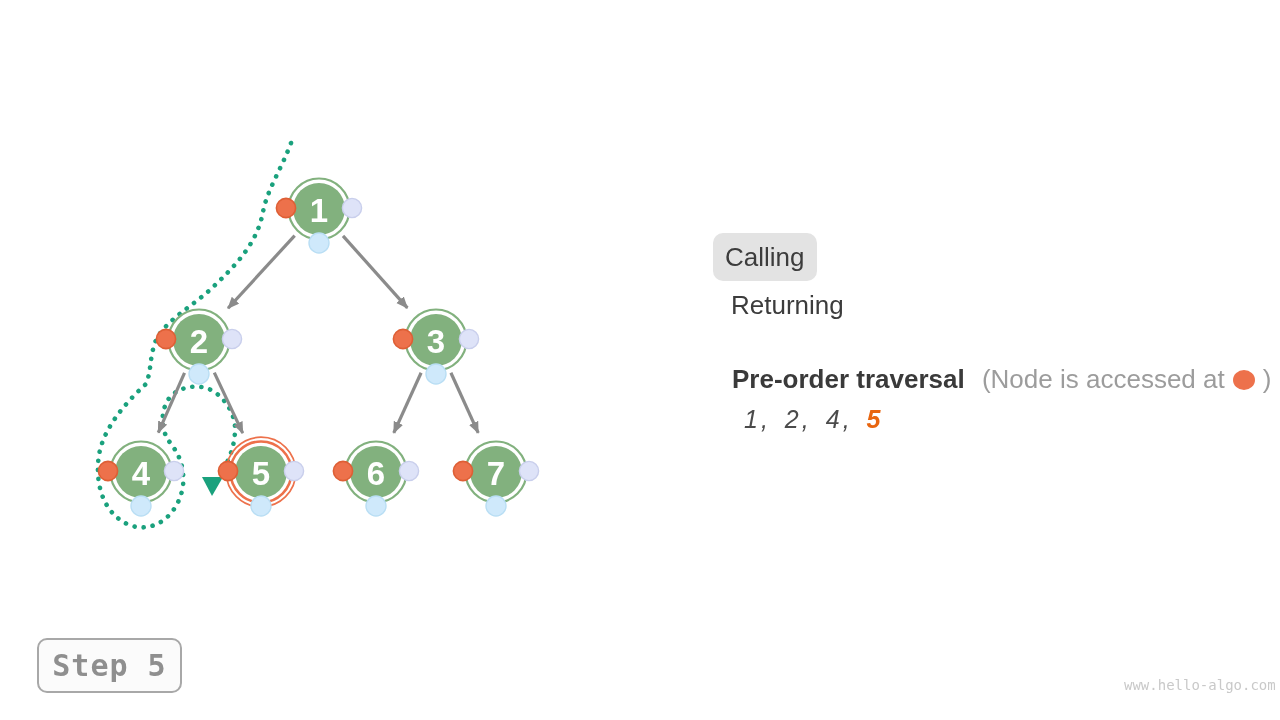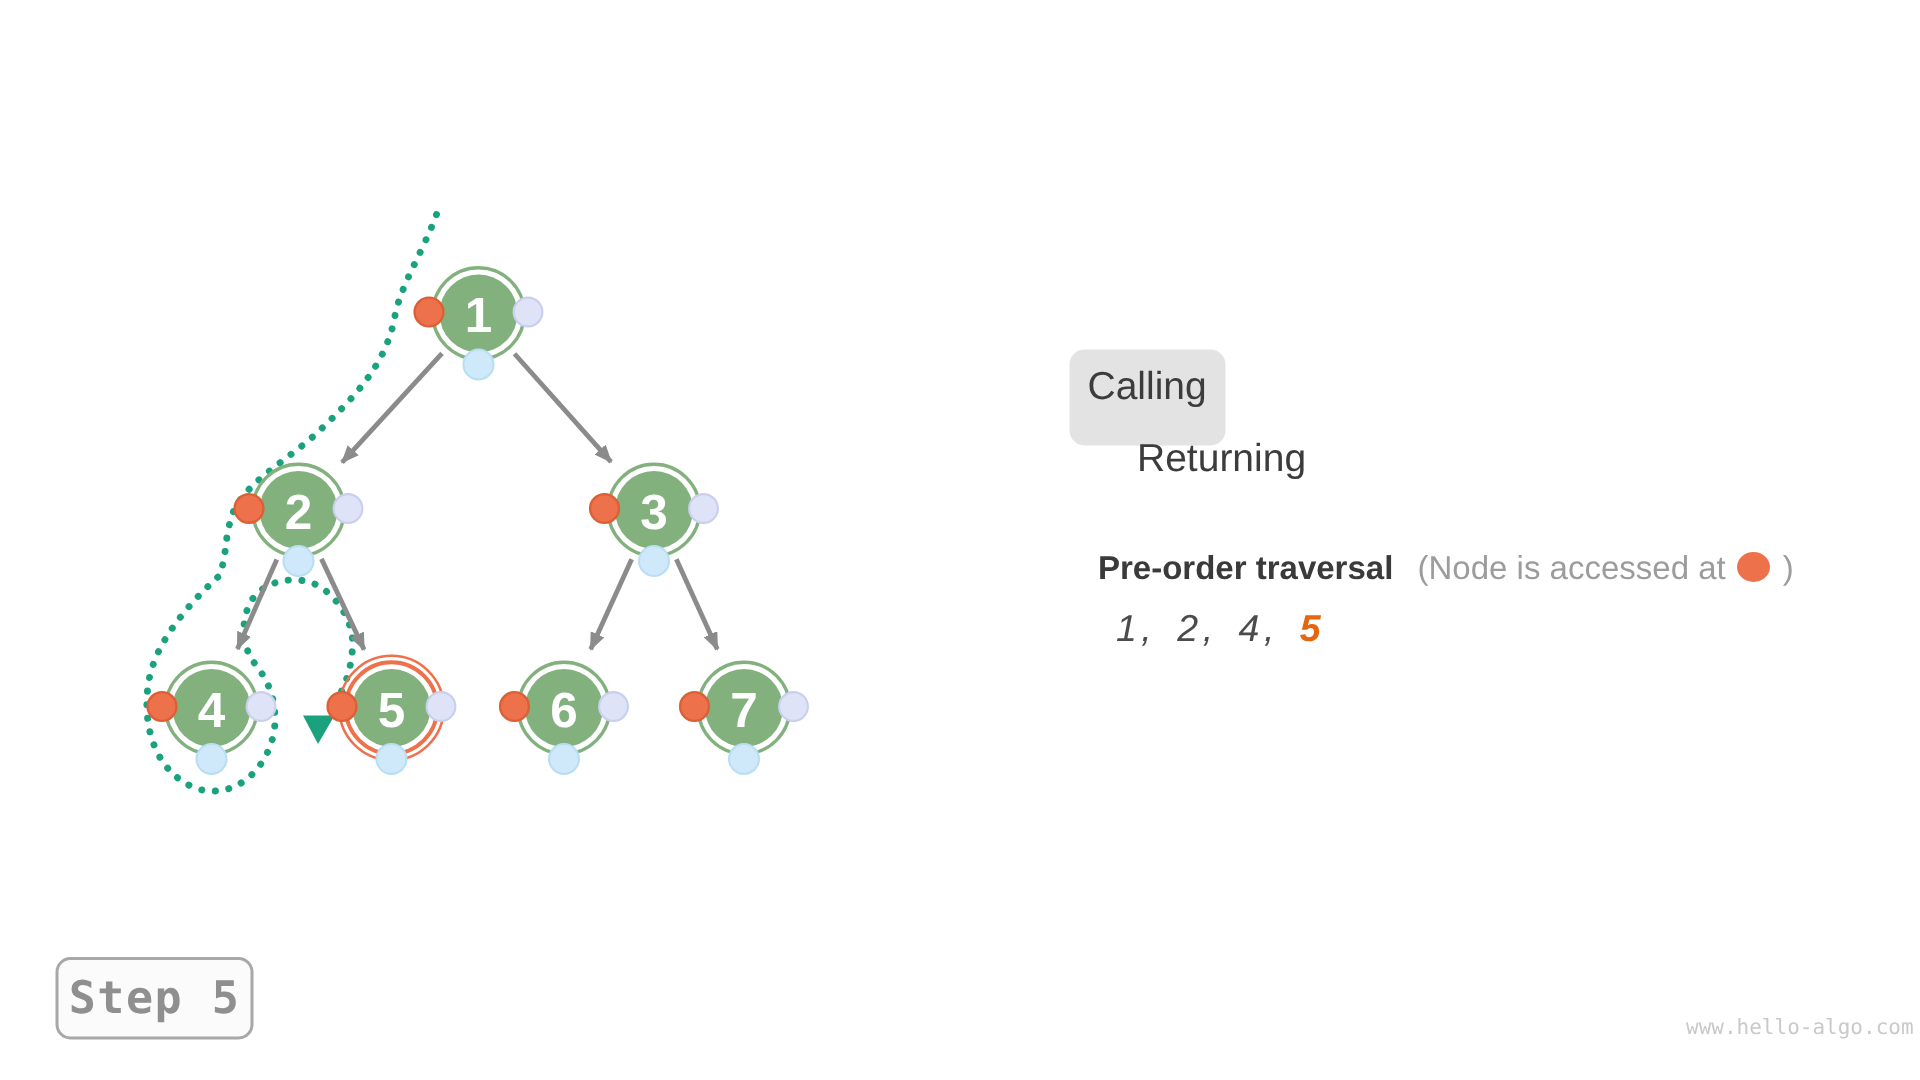--- a/index.html
+++ b/index.html
@@ -8,54 +8,54 @@
     background: #ffffff;
     overflow: hidden;
     font-family: "Liberation Sans", sans-serif;
   }
   .canvas { position: relative; width: 1280px; height: 720px; }
 
   #tree-svg { position: absolute; left: 0; top: 0; }
 
   .chip {
     position: absolute; left: 713px; top: 233px;
-    height: 64px; line-height: 48px;
+    height: 48px; line-height: 48px;
     padding: 0 12px;
     background: var(--chip-bg);
     border-radius: 10px;
     font-size: 26px; color: var(--text-dark); text-align: center;
   }
   .returning {
-    position: absolute; left: 758px; top: 291px;
+    position: absolute; left: 731px; top: 291px;
     font-size: 26px; color: var(--text-dark); line-height: 28px;
   }
   .traversal-line {
     position: absolute; left: 732px; top: 364px;
-    font-size: 22px; line-height: 30px; white-space: nowrap;
+    font-size: 26px; line-height: 30px; white-space: nowrap;
   }
   .traversal-title { font-weight: bold; color: #3A3A3A; }
   .traversal-note { color: var(--text-gray); margin-left: 10px; }
   .note-dot {
     display: inline-block; width: 22px; height: 20px;
     border-radius: 50%;
     background: var(--accent-orange);
     margin: 0 6px 0 8px; vertical-align: -2px;
   }
   .traversal-close { color: var(--text-gray); margin-left: 2px; }
 
   .sequence {
     position: absolute; left: 744px; top: 404px;
     font-size: 25px; color: var(--seq-dark); line-height: 30px; white-space: nowrap; font-style: italic;
   }
   .seq-comma { margin-left: 3px; margin-right: 17px; }
   .seq-num.current { color: var(--highlight-orange); font-weight: bold; }
 
   .step-box {
     position: absolute; left: 37px; top: 638px;
-    width: 132px; height: 55px;
+    width: 145px; height: 55px;
     box-sizing: border-box;
     border: 2px solid var(--step-border);
     border-radius: 10px;
     background: #FBFBFB;
     display: flex; align-items: center; justify-content: center;
     font-family: "DejaVu Sans Mono", monospace;
     font-weight: bold; font-size: 30px; color: var(--step-text);
     letter-spacing: 1px;
   }
   .watermark {

